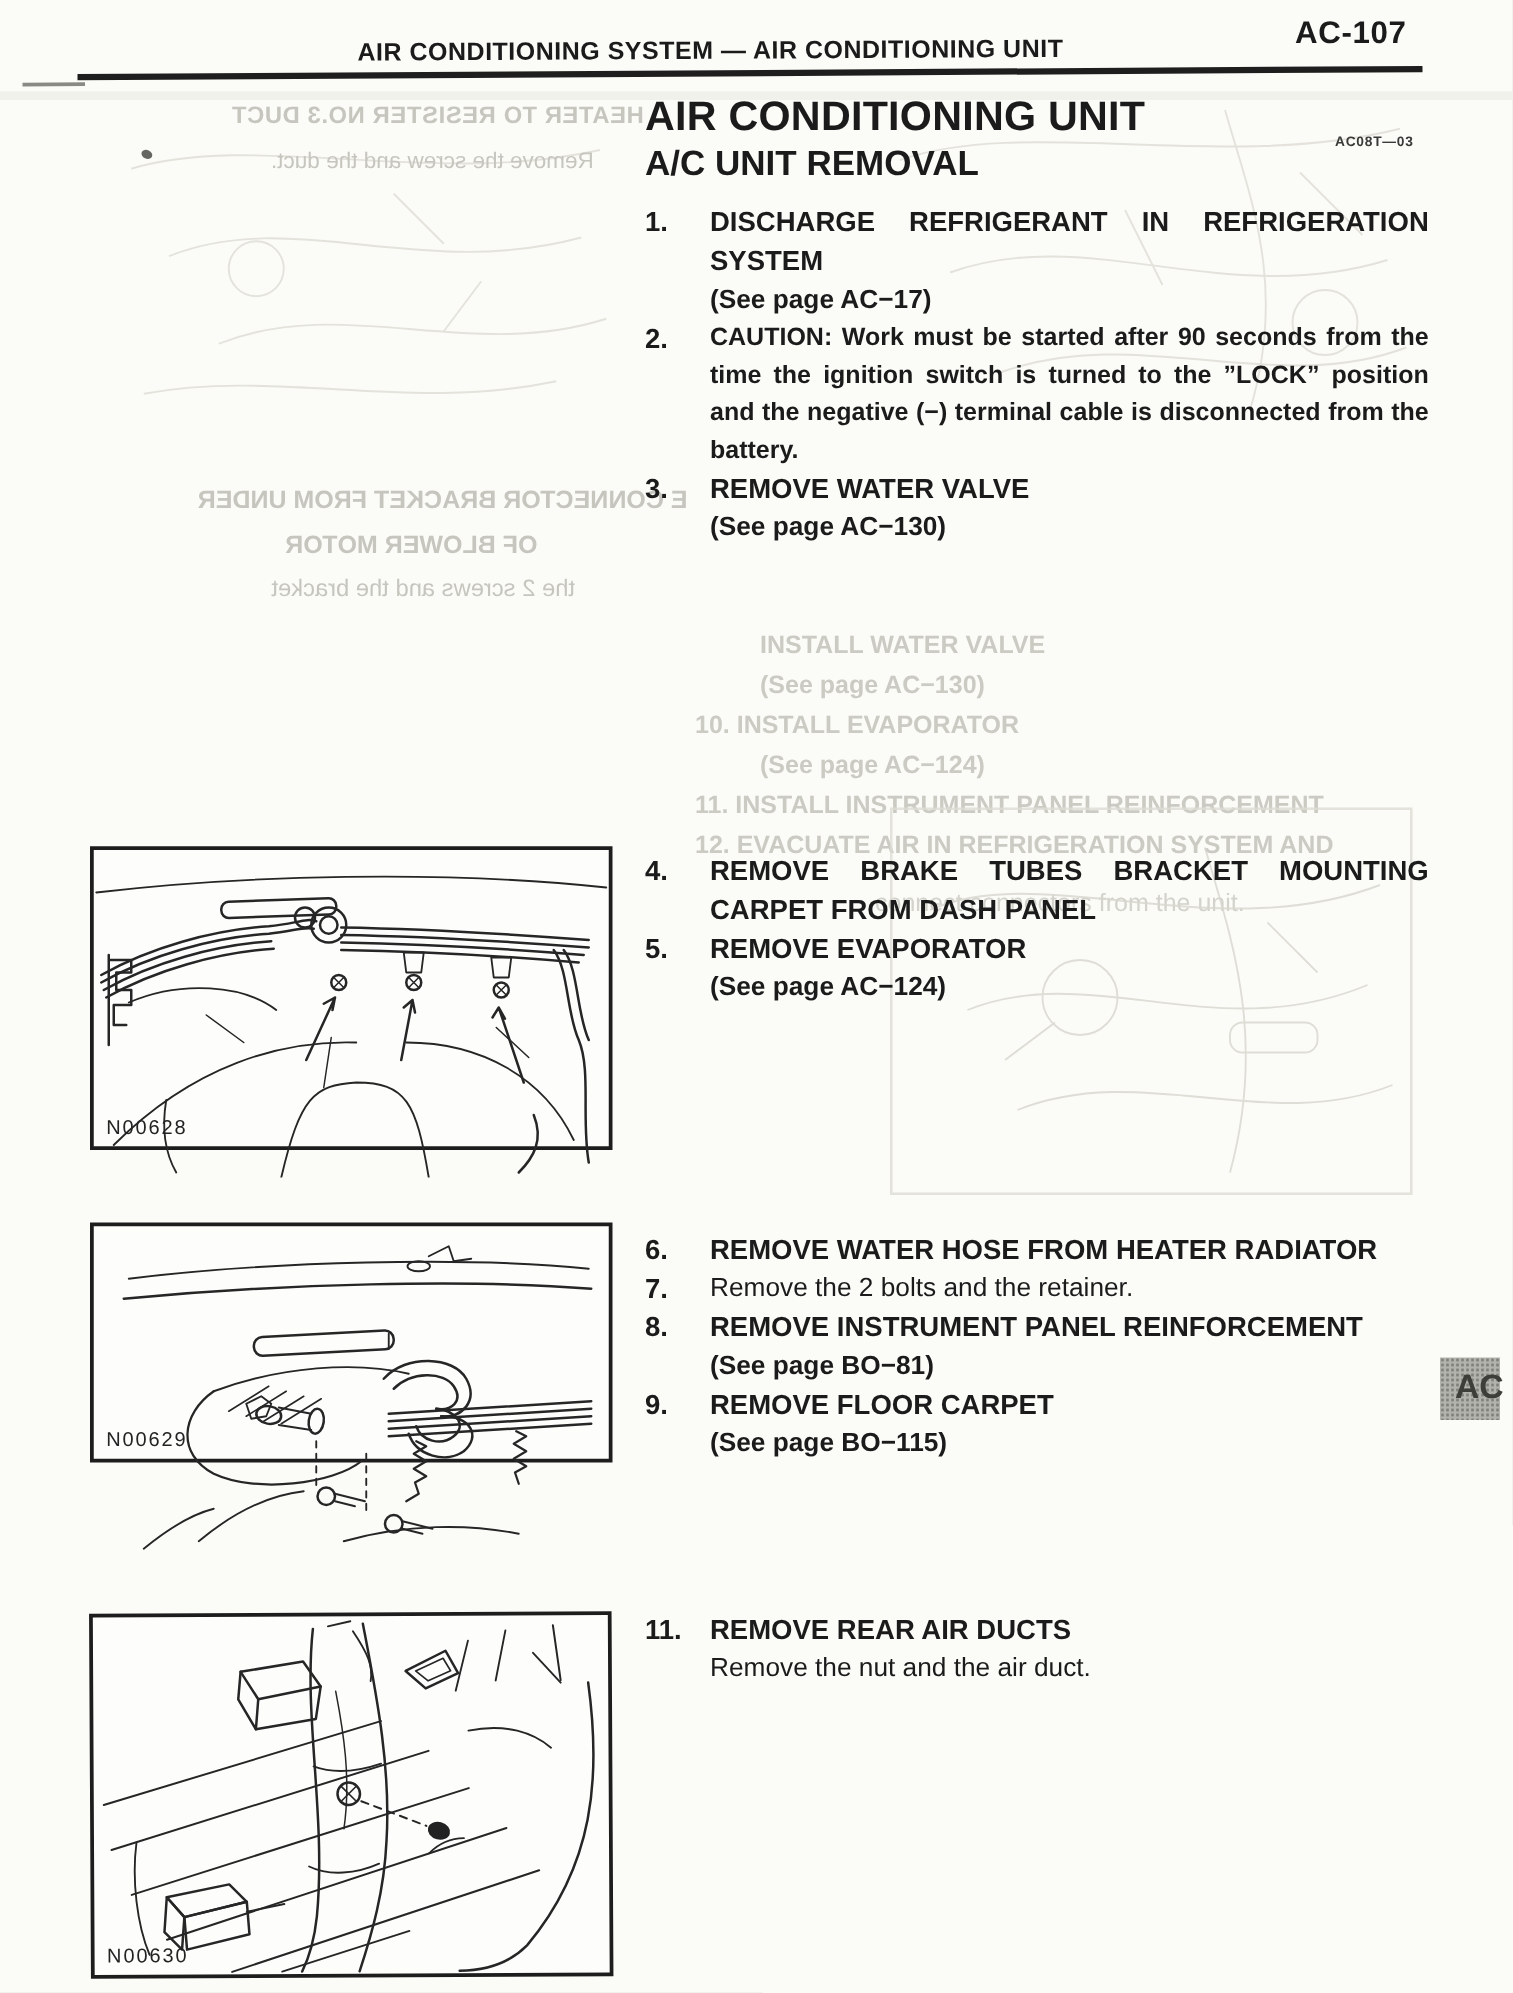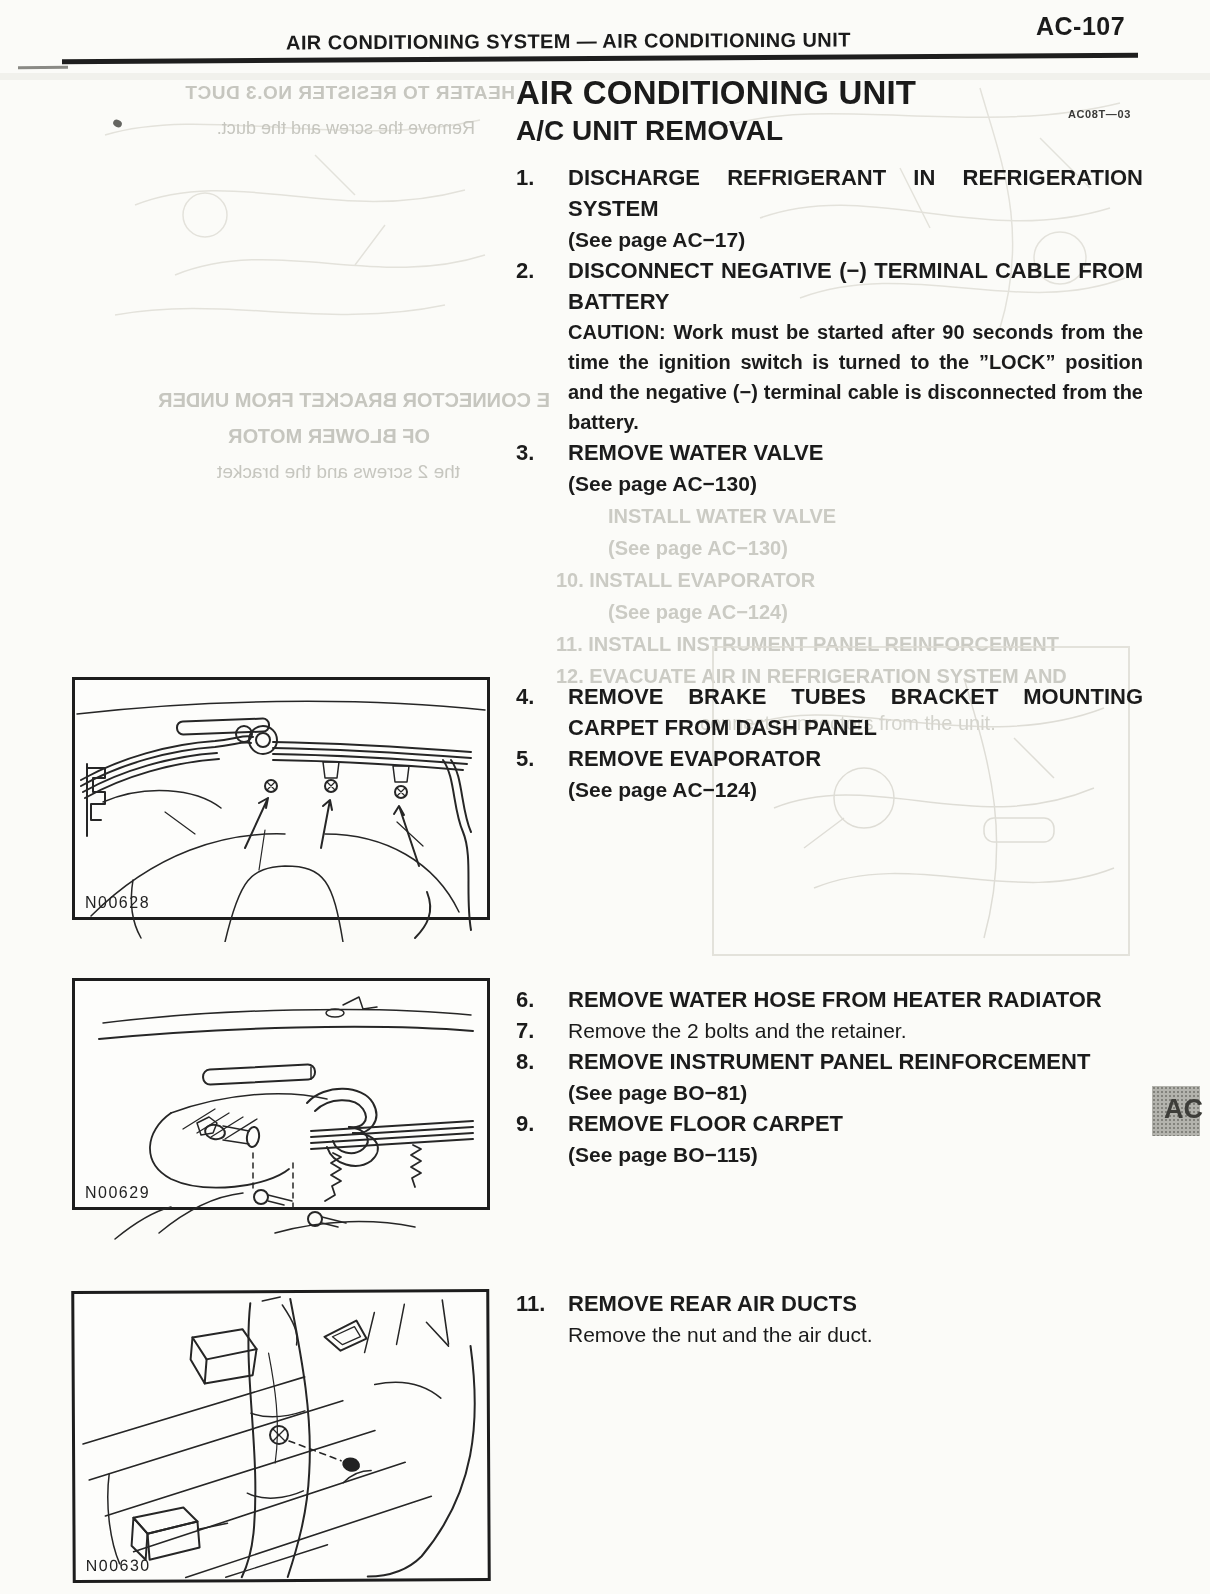--- a/index.html
+++ b/index.html
@@ -23,21 +23,21 @@
   .step{display:flex;}
   .num{width:52px;flex:none;font-size:22px;font-weight:bold;line-height:31px;}
   .body{width:575px;font-size:22px;font-weight:bold;line-height:31px;}
   .justify{text-align:justify;}
   .see{font-size:21px;font-weight:bold;line-height:31px;}
   .caution{font-size:20px;font-weight:bold;line-height:30px;text-align:justify;}
   .note{font-size:21px;font-weight:normal;line-height:31px;}
   
   .fig{left:72px;width:418px;border:3px solid #1d1d1d;background:#fdfdfb;box-sizing:border-box;}
   .fig1{top:677px;height:243px;}
-  .fig2{top:978px;height:232px;}
+  .fig2{top:978px;height:192px;}
   .fig3{top:1290px;height:292px;transform:rotate(-.3deg);}
   .fig svg{position:absolute;left:0;top:0;}
   .fig-label{position:absolute;left:10px;bottom:5px;font-size:16px;letter-spacing:1.5px;color:#232323;}
   
   .side-tab{left:1152px;top:1086px;width:48px;height:50px;background:#b3b3ad;
             background-image:radial-gradient(#82827c 1.1px,transparent 1.2px);background-size:4px 4px;}
   .side-tab span{display:block;padding:8px 0 0 12px;font-size:27px;font-weight:bold;color:#3d3d39;}
   
   .ghost{color:#c6c6bf;filter:blur(.4px);}
   .mirror{transform:scaleX(-1);}
@@ -127,21 +127,20 @@
     <div class="step">
       <span class="num">1.</span>
       <div class="body">
         <div class="justify">DISCHARGE REFRIGERANT IN REFRIGERATION SYSTEM</div>
         <div class="see">(See page AC−17)</div>
       </div>
     </div>
     <div class="step">
       <span class="num">2.</span>
       <div class="body">
-        <div class="justify">DISCONNECT NEGATIVE (−) TERMINAL CABLE FROM BATTERY</div>
         <div class="caution">CAUTION: Work must be started after 90 seconds from the time the ignition switch is turned to the ”LOCK” position and the negative (−) terminal cable is disconnected from the battery.</div>
       </div>
     </div>
     <div class="step">
       <span class="num">3.</span>
       <div class="body">
         <div>REMOVE WATER VALVE</div>
         <div class="see">(See page AC−130)</div>
       </div>
     </div>

